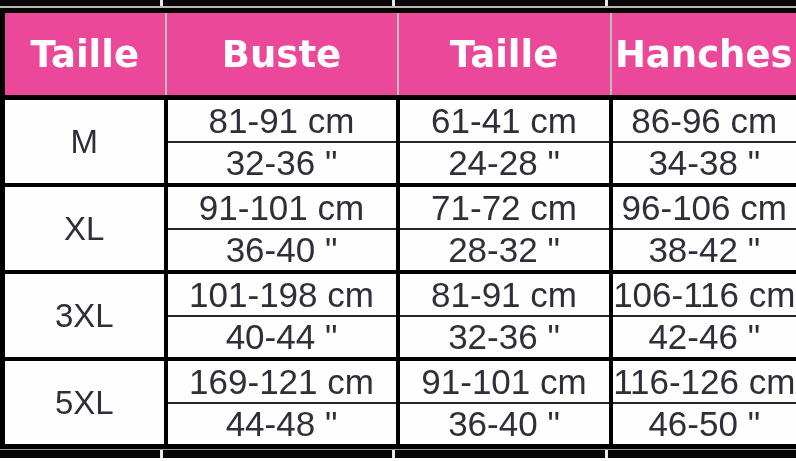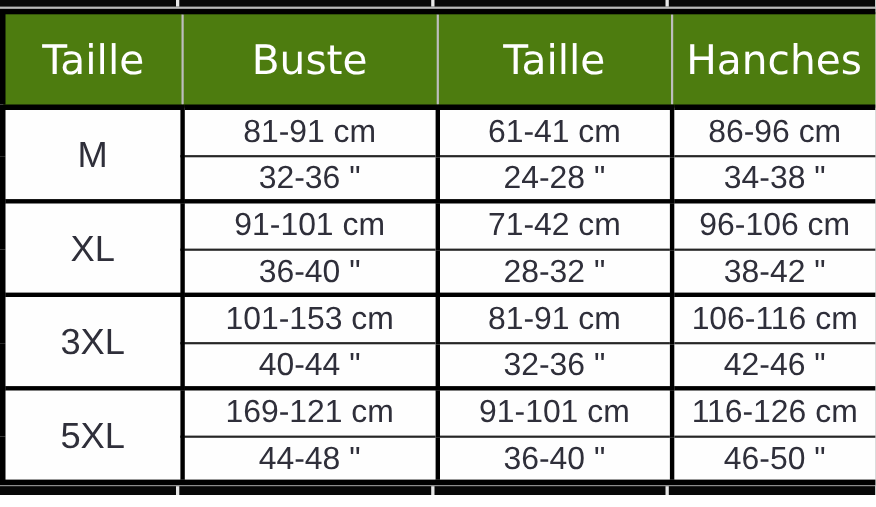--- a/index.html
+++ b/index.html
@@ -41,37 +41,37 @@
   .tick.t3 { left: 605px; }
 
   table.size-chart {
     border-collapse: collapse;
     table-layout: fixed;
     width: 796px;
     border: 5px solid #000000;
   }
   
   thead th {
-    background: #4d7c0f;
+    background: #ec4899;
     color: #ffffff;
     font-family: "DejaVu Sans", sans-serif;
-    font-weight: 400;
+    font-weight: 700;
     font-size: 37px;
     text-align: center;
     vertical-align: middle;
     height: 82px;
     border: 2px solid #bdbdbd;
     border-bottom: 5px solid #000000;
     padding: 0;
   }
   
   tbody td {
     background: #fefefe;
     color: #2f2f3a;
-    font-size: 29px;
+    font-size: 35px;
     text-align: center;
     vertical-align: middle;
     border-left: 4px solid #000000;
     border-right: 4px solid #000000;
     padding: 0;
   }
   tbody td.cell-size {
     font-size: 33px;
     border-bottom: 4px solid #000000;
   }
@@ -120,32 +120,32 @@
       </tr>
       <tr class="row-in">
         <td class="cell-val">32-36 "</td>
         <td class="cell-val">24-28 "</td>
         <td class="cell-val">34-38 "</td>
       </tr>
 
       <tr class="row-cm">
         <td class="cell-size" rowspan="2">XL</td>
         <td class="cell-val">91-101 cm</td>
-        <td class="cell-val">71-42 cm</td>
+        <td class="cell-val">71-72 cm</td>
         <td class="cell-val">96-106 cm</td>
       </tr>
       <tr class="row-in">
         <td class="cell-val">36-40 "</td>
         <td class="cell-val">28-32 "</td>
         <td class="cell-val">38-42 "</td>
       </tr>
 
       <tr class="row-cm">
         <td class="cell-size" rowspan="2">3XL</td>
-        <td class="cell-val">101-153 cm</td>
+        <td class="cell-val">101-198 cm</td>
         <td class="cell-val">81-91 cm</td>
         <td class="cell-val">106-116 cm</td>
       </tr>
       <tr class="row-in">
         <td class="cell-val">40-44 "</td>
         <td class="cell-val">32-36 "</td>
         <td class="cell-val">42-46 "</td>
       </tr>
 
       <tr class="row-cm">

